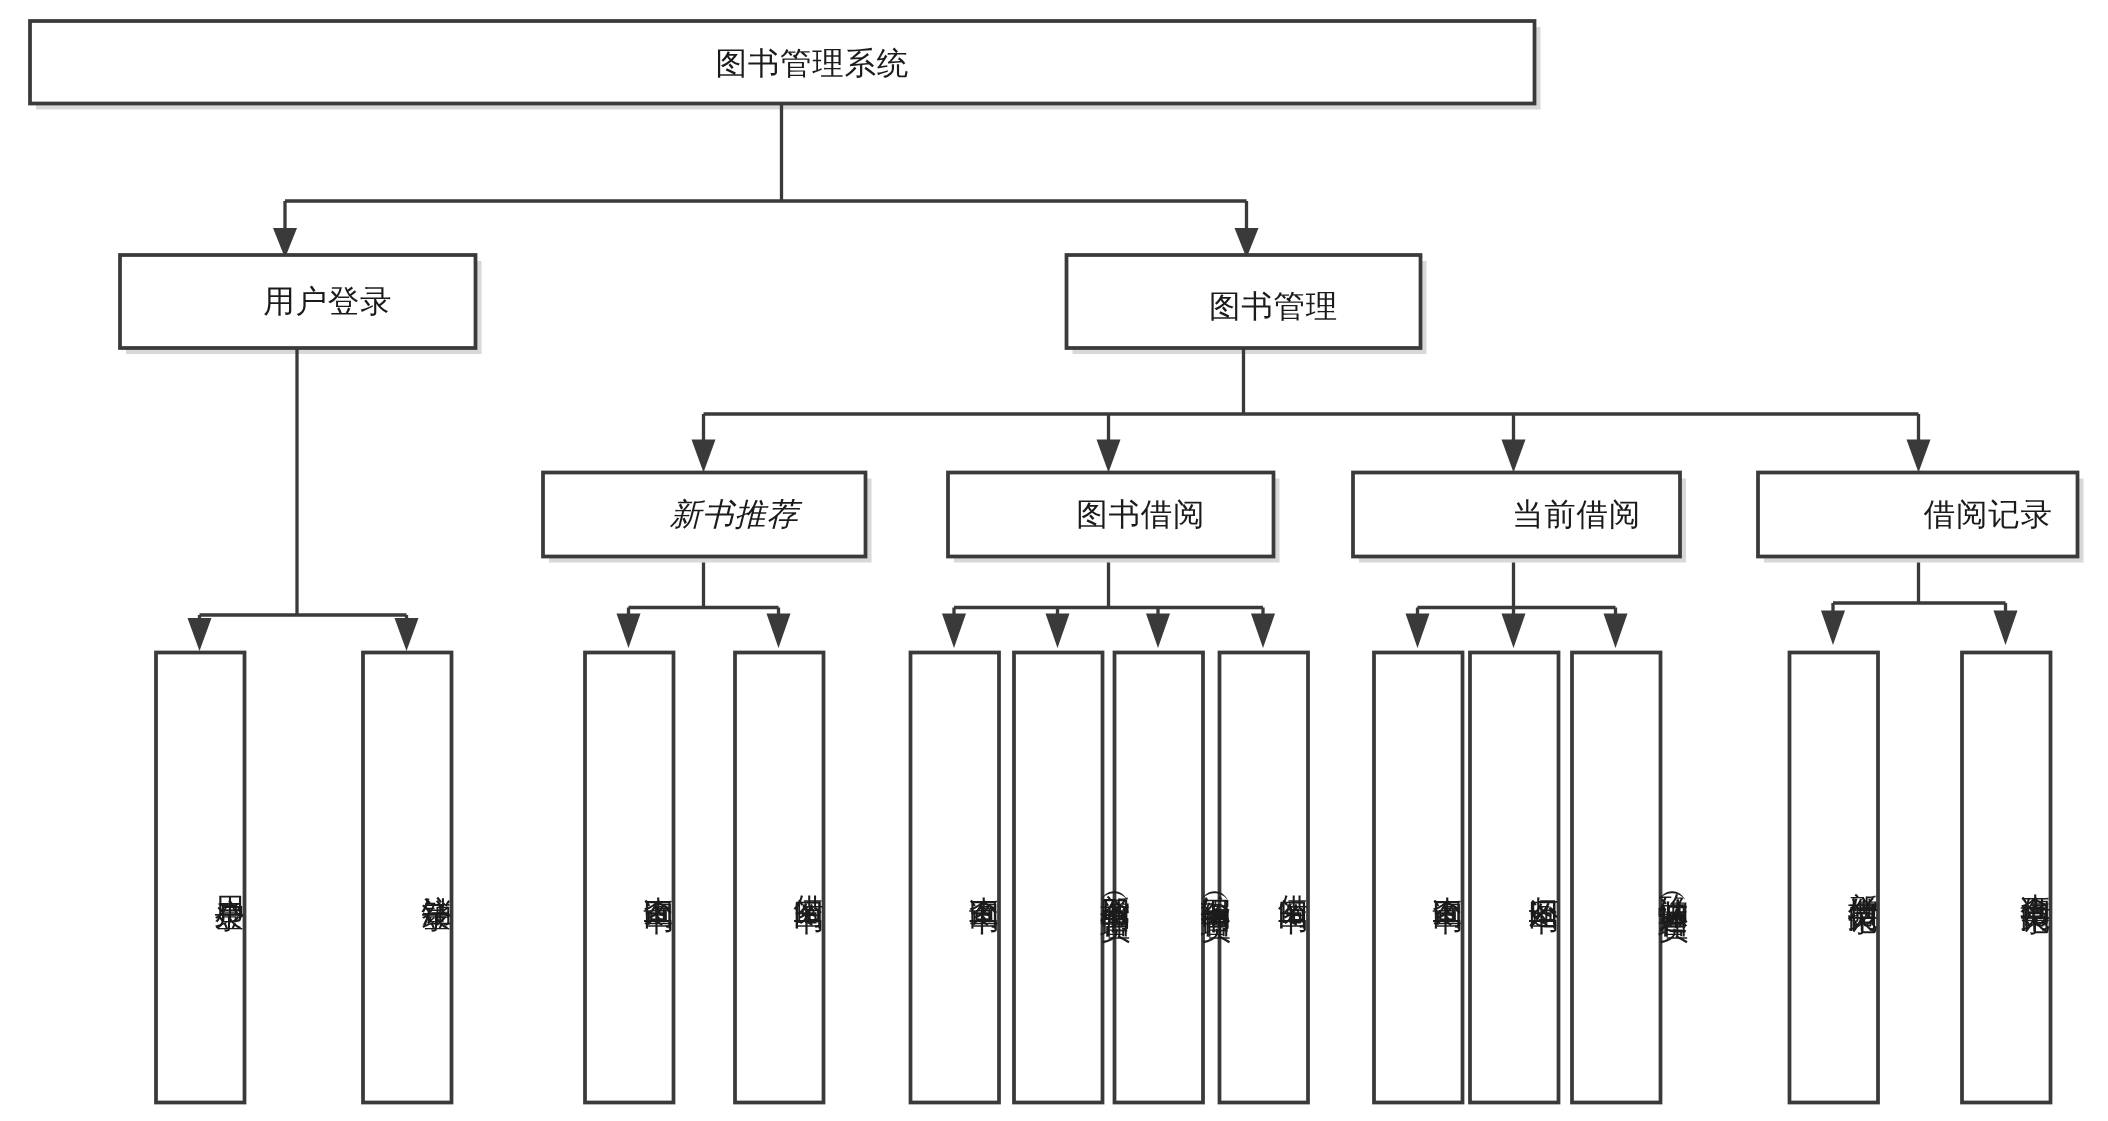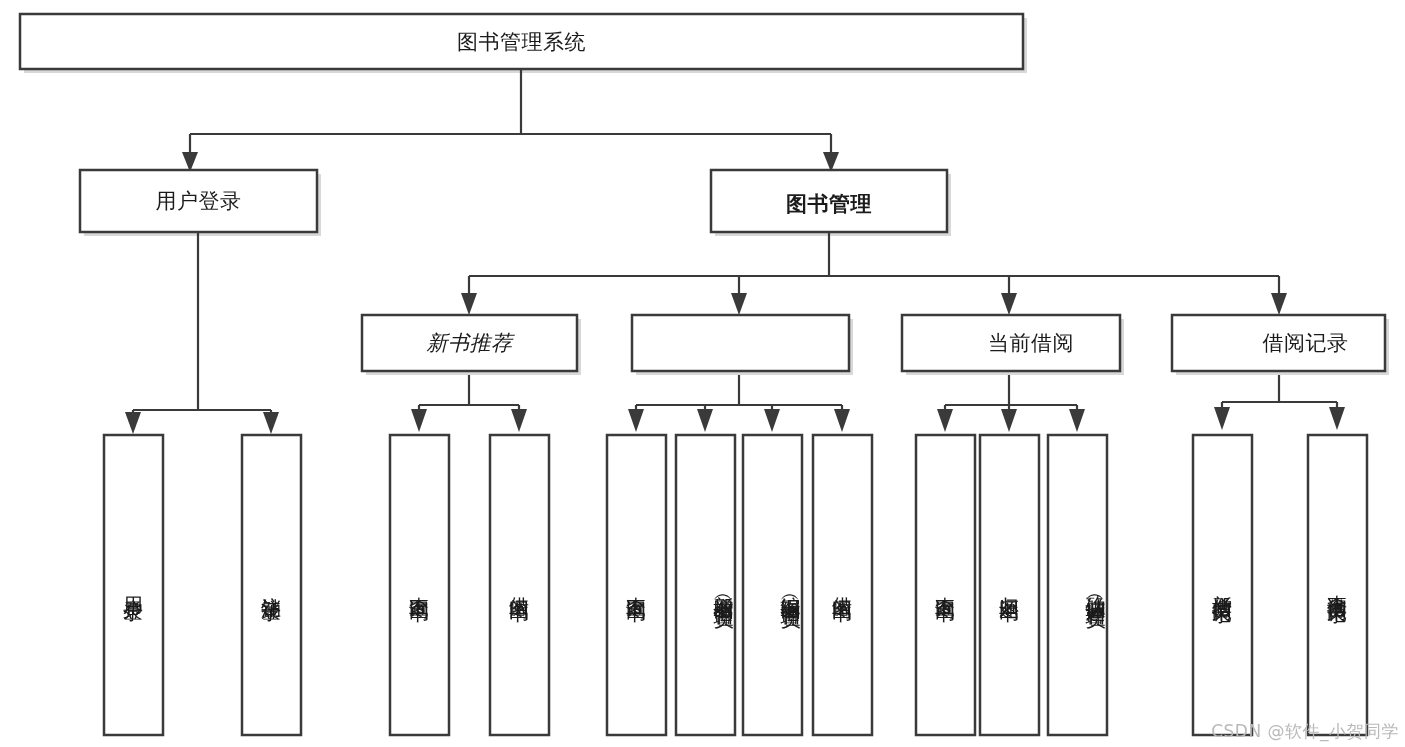--- a/index.html
+++ b/index.html
@@ -42,20 +42,21 @@
   }
   .node-label {
     position: absolute;
     display: flex;
     align-items: center;
     justify-content: center;
     color: #1b1b1b;
     text-align: center;
     pointer-events: none;
     font-weight: 400;
+    margin-left: 20px;
   }
   .node-label.horizontal {
     font-size: 21px;
     letter-spacing: 0.5px;
   }
   .node-label.vertical {
     writing-mode: vertical-rl;
     text-orientation: upright;
     font-size: 20px;
     letter-spacing: 2px;
@@ -150,23 +151,24 @@
       <rect class="node-box" x="1048" y="435" width="59" height="300"></rect>
 
       <rect class="node-box" x="1193" y="435" width="59" height="300"></rect>
       <rect class="node-box" x="1308" y="435" width="59" height="300"></rect>
     </g>
   </svg>
 
   <div class="node-label horizontal" style="left:20px; top:14px; width:1003px; height:55px;">图书管理系统</div>
 
   <div class="node-label horizontal" style="left:80px; top:170px; width:237px; height:62px;">用户登录</div>
-  <div class="node-label horizontal" style="left:711px; top:170px; width:236px; height:68px;font-weight:bold;">图书管理</div>
+  <div class="node-label horizontal" style="left:711px; top:170px; width:236px; height:68px;">图书管理</div>
 
   <div class="node-label horizontal" style="left:362px; top:315px; width:215px; height:56px;font-style:italic;">新书推荐</div>
+  <div class="node-label horizontal" style="left:632px; top:315px; width:217px; height:56px;">图书借阅</div>
   <div class="node-label horizontal" style="left:902px; top:315px; width:258px; height:56px;">当前借阅</div>
   <div class="node-label horizontal" style="left:1172px; top:315px; width:213px; height:56px;padding-left:27px;">借阅记录</div>
 
   <div class="node-label vertical" style="left:104px; top:435px; width:59px; height:300px;">用户登录</div>
   <div class="node-label vertical" style="left:242px; top:435px; width:59px; height:300px;">注销登录</div>
 
   <div class="node-label vertical" style="left:390px; top:435px; width:59px; height:300px;">查询图书</div>
   <div class="node-label vertical" style="left:490px; top:435px; width:59px; height:300px;">借阅图书</div>
 
   <div class="node-label vertical" style="left:607px; top:435px; width:59px; height:300px;">查询图书</div>
@@ -174,15 +176,14 @@
   <div class="node-label vertical" style="left:743px; top:435px; width:59px; height:300px; align-items:flex-start; padding-top:8px; box-sizing:border-box;">编辑图书（管理员）</div>
   <div class="node-label vertical" style="left:813px; top:435px; width:59px; height:300px;">借阅图书</div>
 
   <div class="node-label vertical" style="left:916px; top:435px; width:59px; height:300px;">查询图书</div>
   <div class="node-label vertical" style="left:980px; top:435px; width:59px; height:300px;">归还图书</div>
   <div class="node-label vertical" style="left:1048px; top:435px; width:59px; height:300px; align-items:flex-start; padding-top:8px; box-sizing:border-box;">确认归还（管理员）</div>
 
   <div class="node-label vertical" style="left:1193px; top:435px; width:59px; height:300px;">新增借阅记录</div>
   <div class="node-label vertical" style="left:1308px; top:435px; width:59px; height:300px;">查询借阅记录</div>
 
-  <div class="watermark">CSDN @软件_小贺同学</div>
 
 </div>
 
 </body></html>

